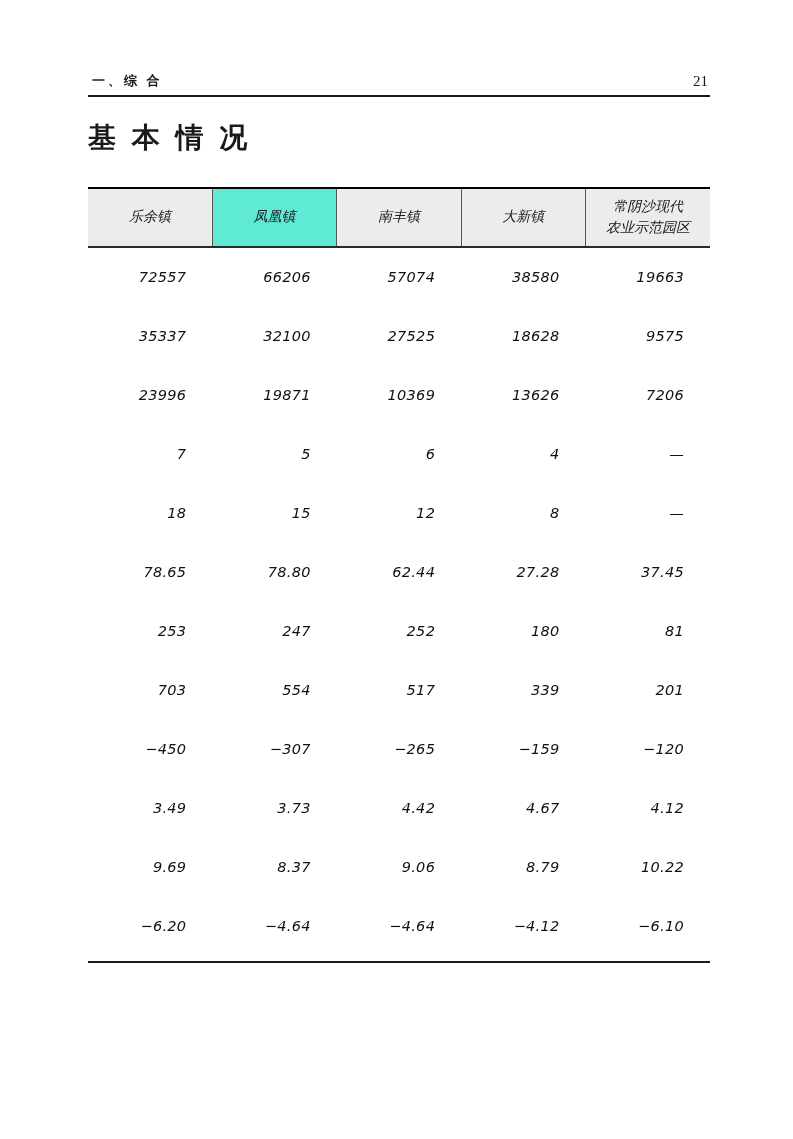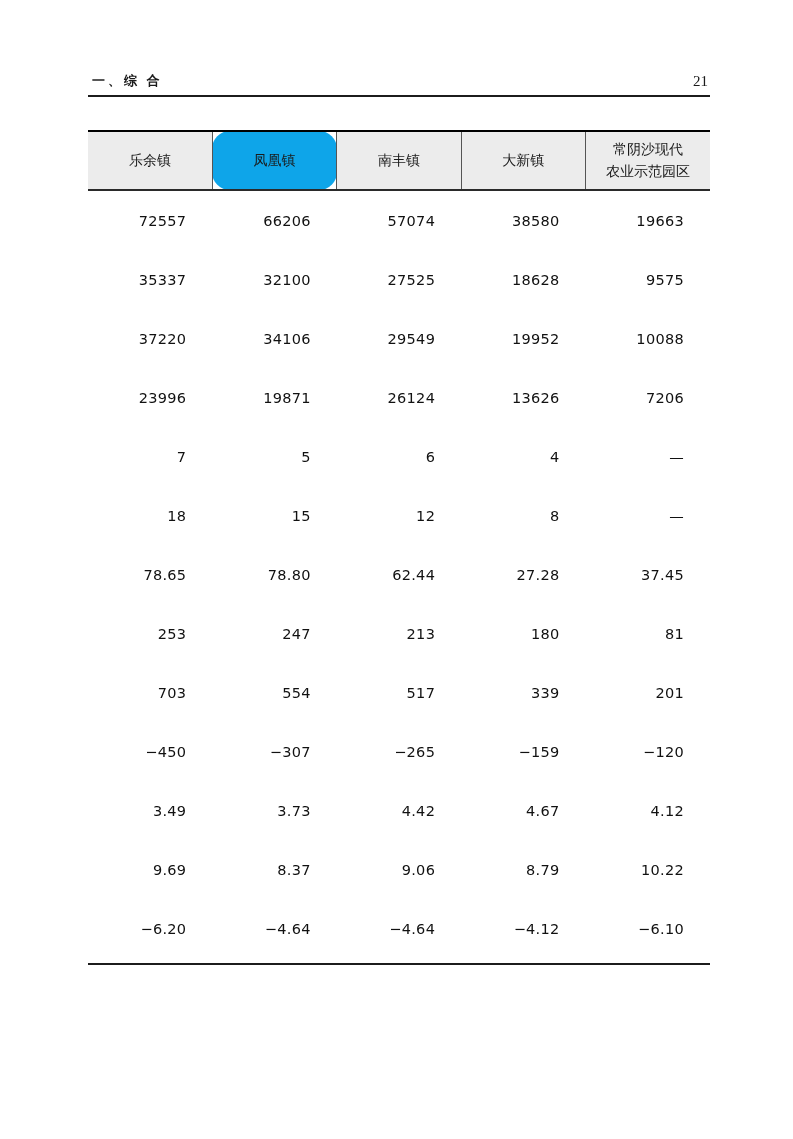--- a/index.html
+++ b/index.html
@@ -80,38 +80,39 @@
     text-align: right;
     vertical-align: middle;
     padding-right: 26px;
     font-family: "DejaVu Sans", sans-serif;
     font-size: 14.5px;
     color: #111111;
     letter-spacing: 0.3px;
   }
   table.stats tbody tr:first-child td { }
   table.stats tbody tr:last-child td  { padding-bottom: 6px; text-align: right; }
-  table.stats { border-bottom: 2px solid #1c1c1c; }
+  table.stats { border-bottom: 2px solid #1c1c1c; font-style: italic; }
 </style>
 </head>
 <body>
 
 <div class="page">
 
   <div class="page-header">
     <span class="section-label">一、综  合</span>
     <span class="page-number">21</span>
   </div>
 
+  <h1 class="page-title">基 本 情 况</h1>
 
   <table class="stats">
     <thead>
       <tr>
         <th style="background: rgb(236, 236, 236);">乐余镇</th>
-        <th style="background: #0ea5e9; border-radius: 18px;">凤凰镇</th>
+        <th style="background: #5eead4;">凤凰镇</th>
         <th style="background: rgb(236, 236, 236);">南丰镇</th>
         <th style="background: rgb(236, 236, 236);">大新镇</th>
         <th style="background: rgb(236, 236, 236);">常阴沙现代
 农业示范园区</th>
       </tr>
     </thead>
     <tbody>
         <tr>
           <td>72557</td>
           <td>66206</td>
@@ -120,30 +121,23 @@
           <td>19663</td>
         </tr>
         <tr>
           <td>35337</td>
           <td>32100</td>
           <td>27525</td>
           <td>18628</td>
           <td>9575</td>
         </tr>
         <tr>
-          <td>37220</td>
-          <td>34106</td>
-          <td>29549</td>
-          <td>19952</td>
-          <td>10088</td>
-        </tr>
-        <tr>
           <td>23996</td>
           <td>19871</td>
-          <td>26124</td>
+          <td>10369</td>
           <td>13626</td>
           <td>7206</td>
         </tr>
         <tr>
           <td>7</td>
           <td>5</td>
           <td>6</td>
           <td>4</td>
           <td>—</td>
         </tr>
@@ -157,21 +151,21 @@
         <tr>
           <td>78.65</td>
           <td>78.80</td>
           <td>62.44</td>
           <td>27.28</td>
           <td>37.45</td>
         </tr>
         <tr>
           <td>253</td>
           <td>247</td>
-          <td>213</td>
+          <td>252</td>
           <td>180</td>
           <td>81</td>
         </tr>
         <tr>
           <td>703</td>
           <td>554</td>
           <td>517</td>
           <td>339</td>
           <td>201</td>
         </tr>

